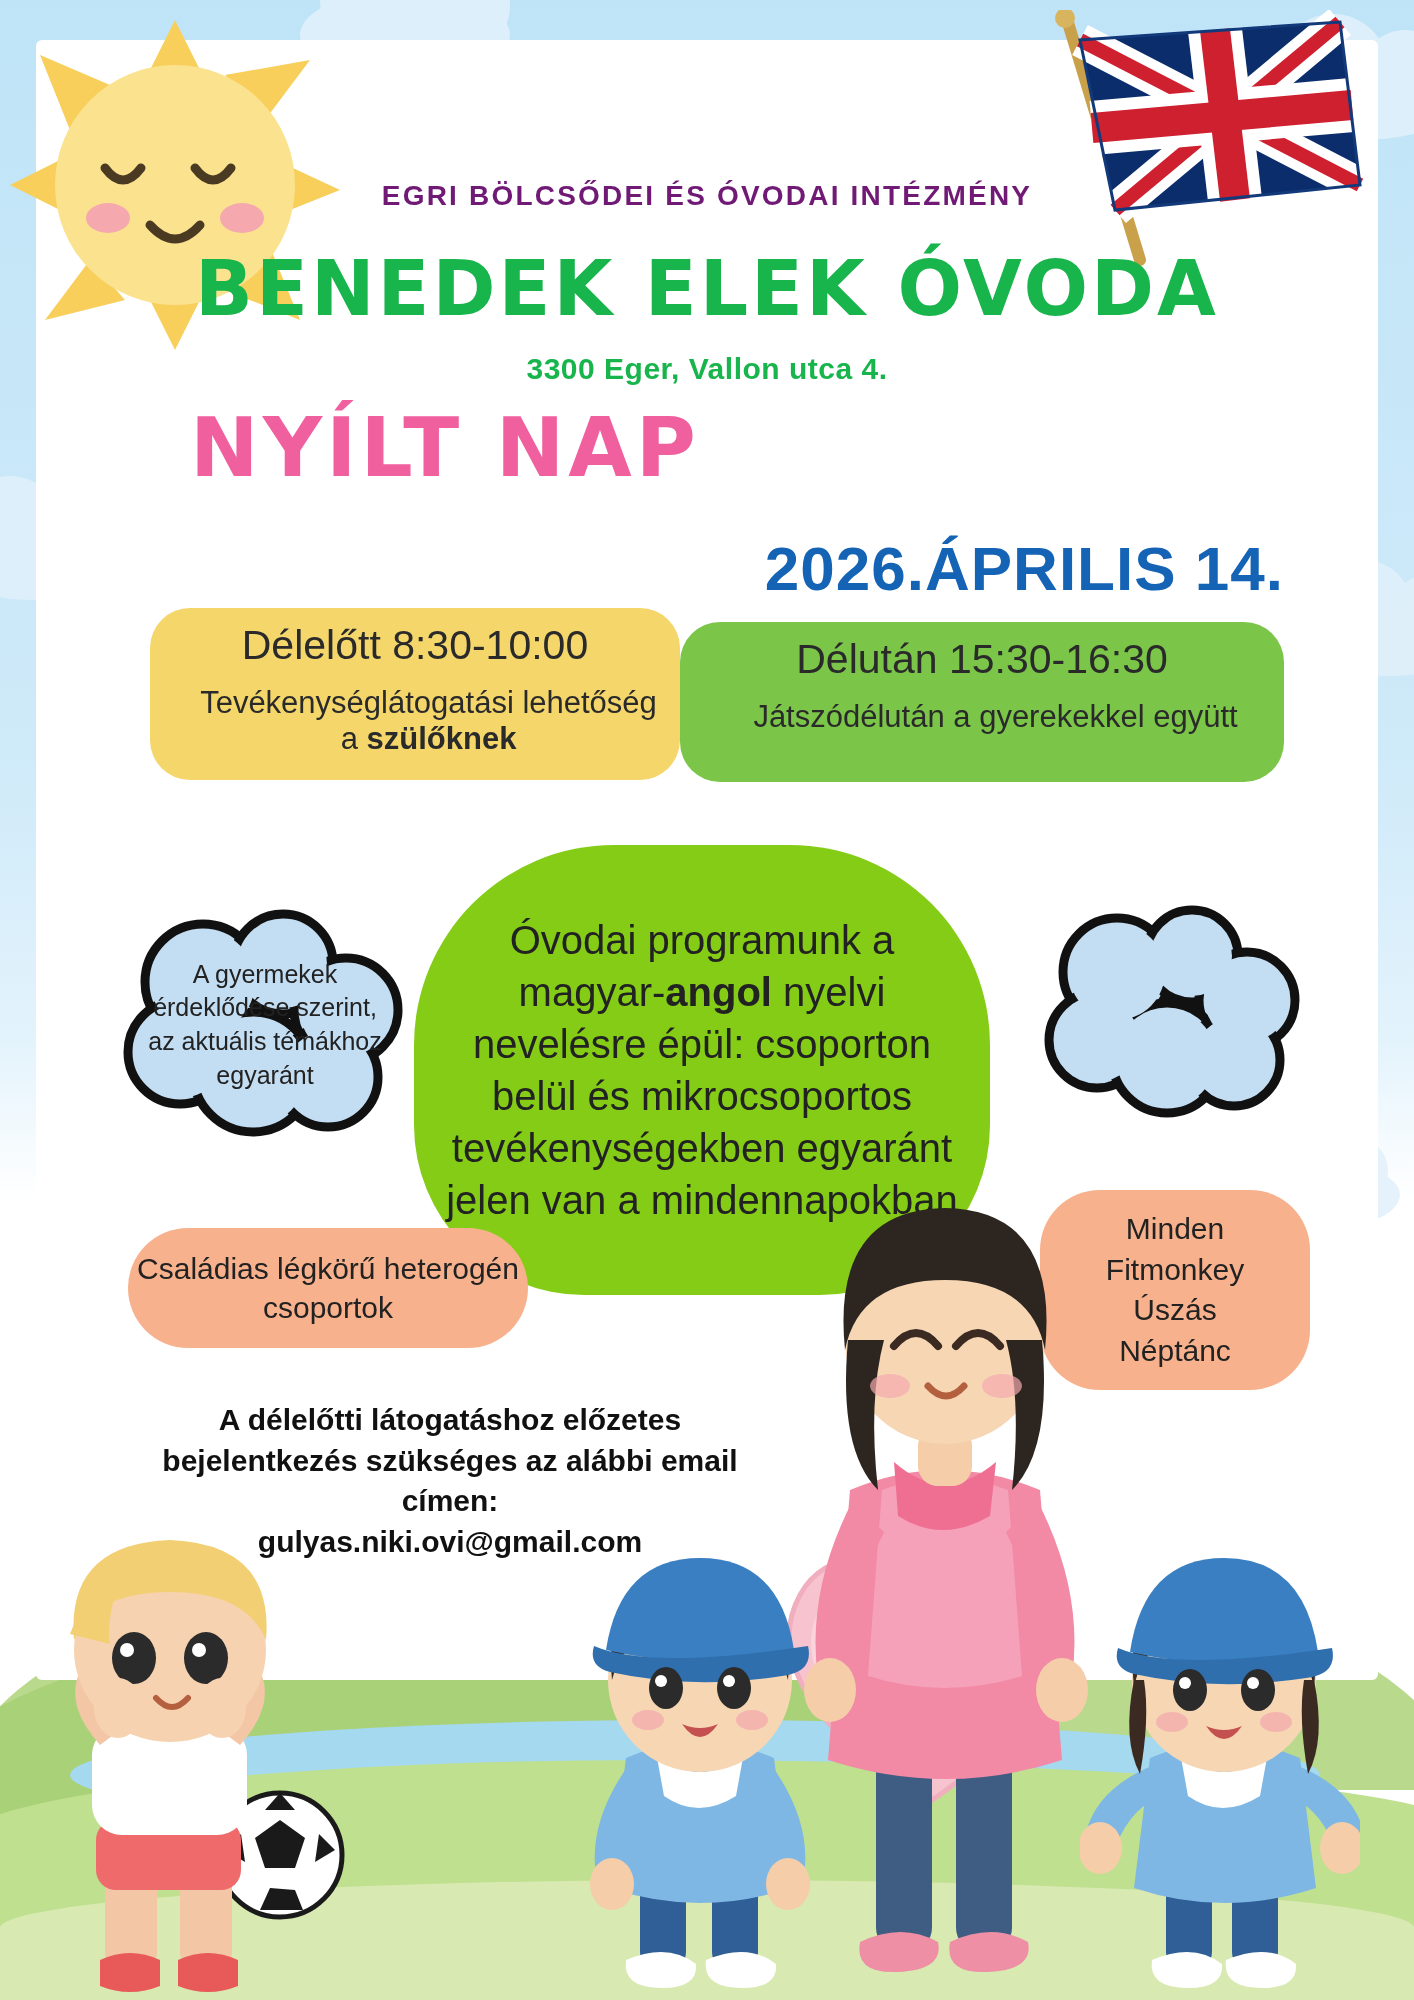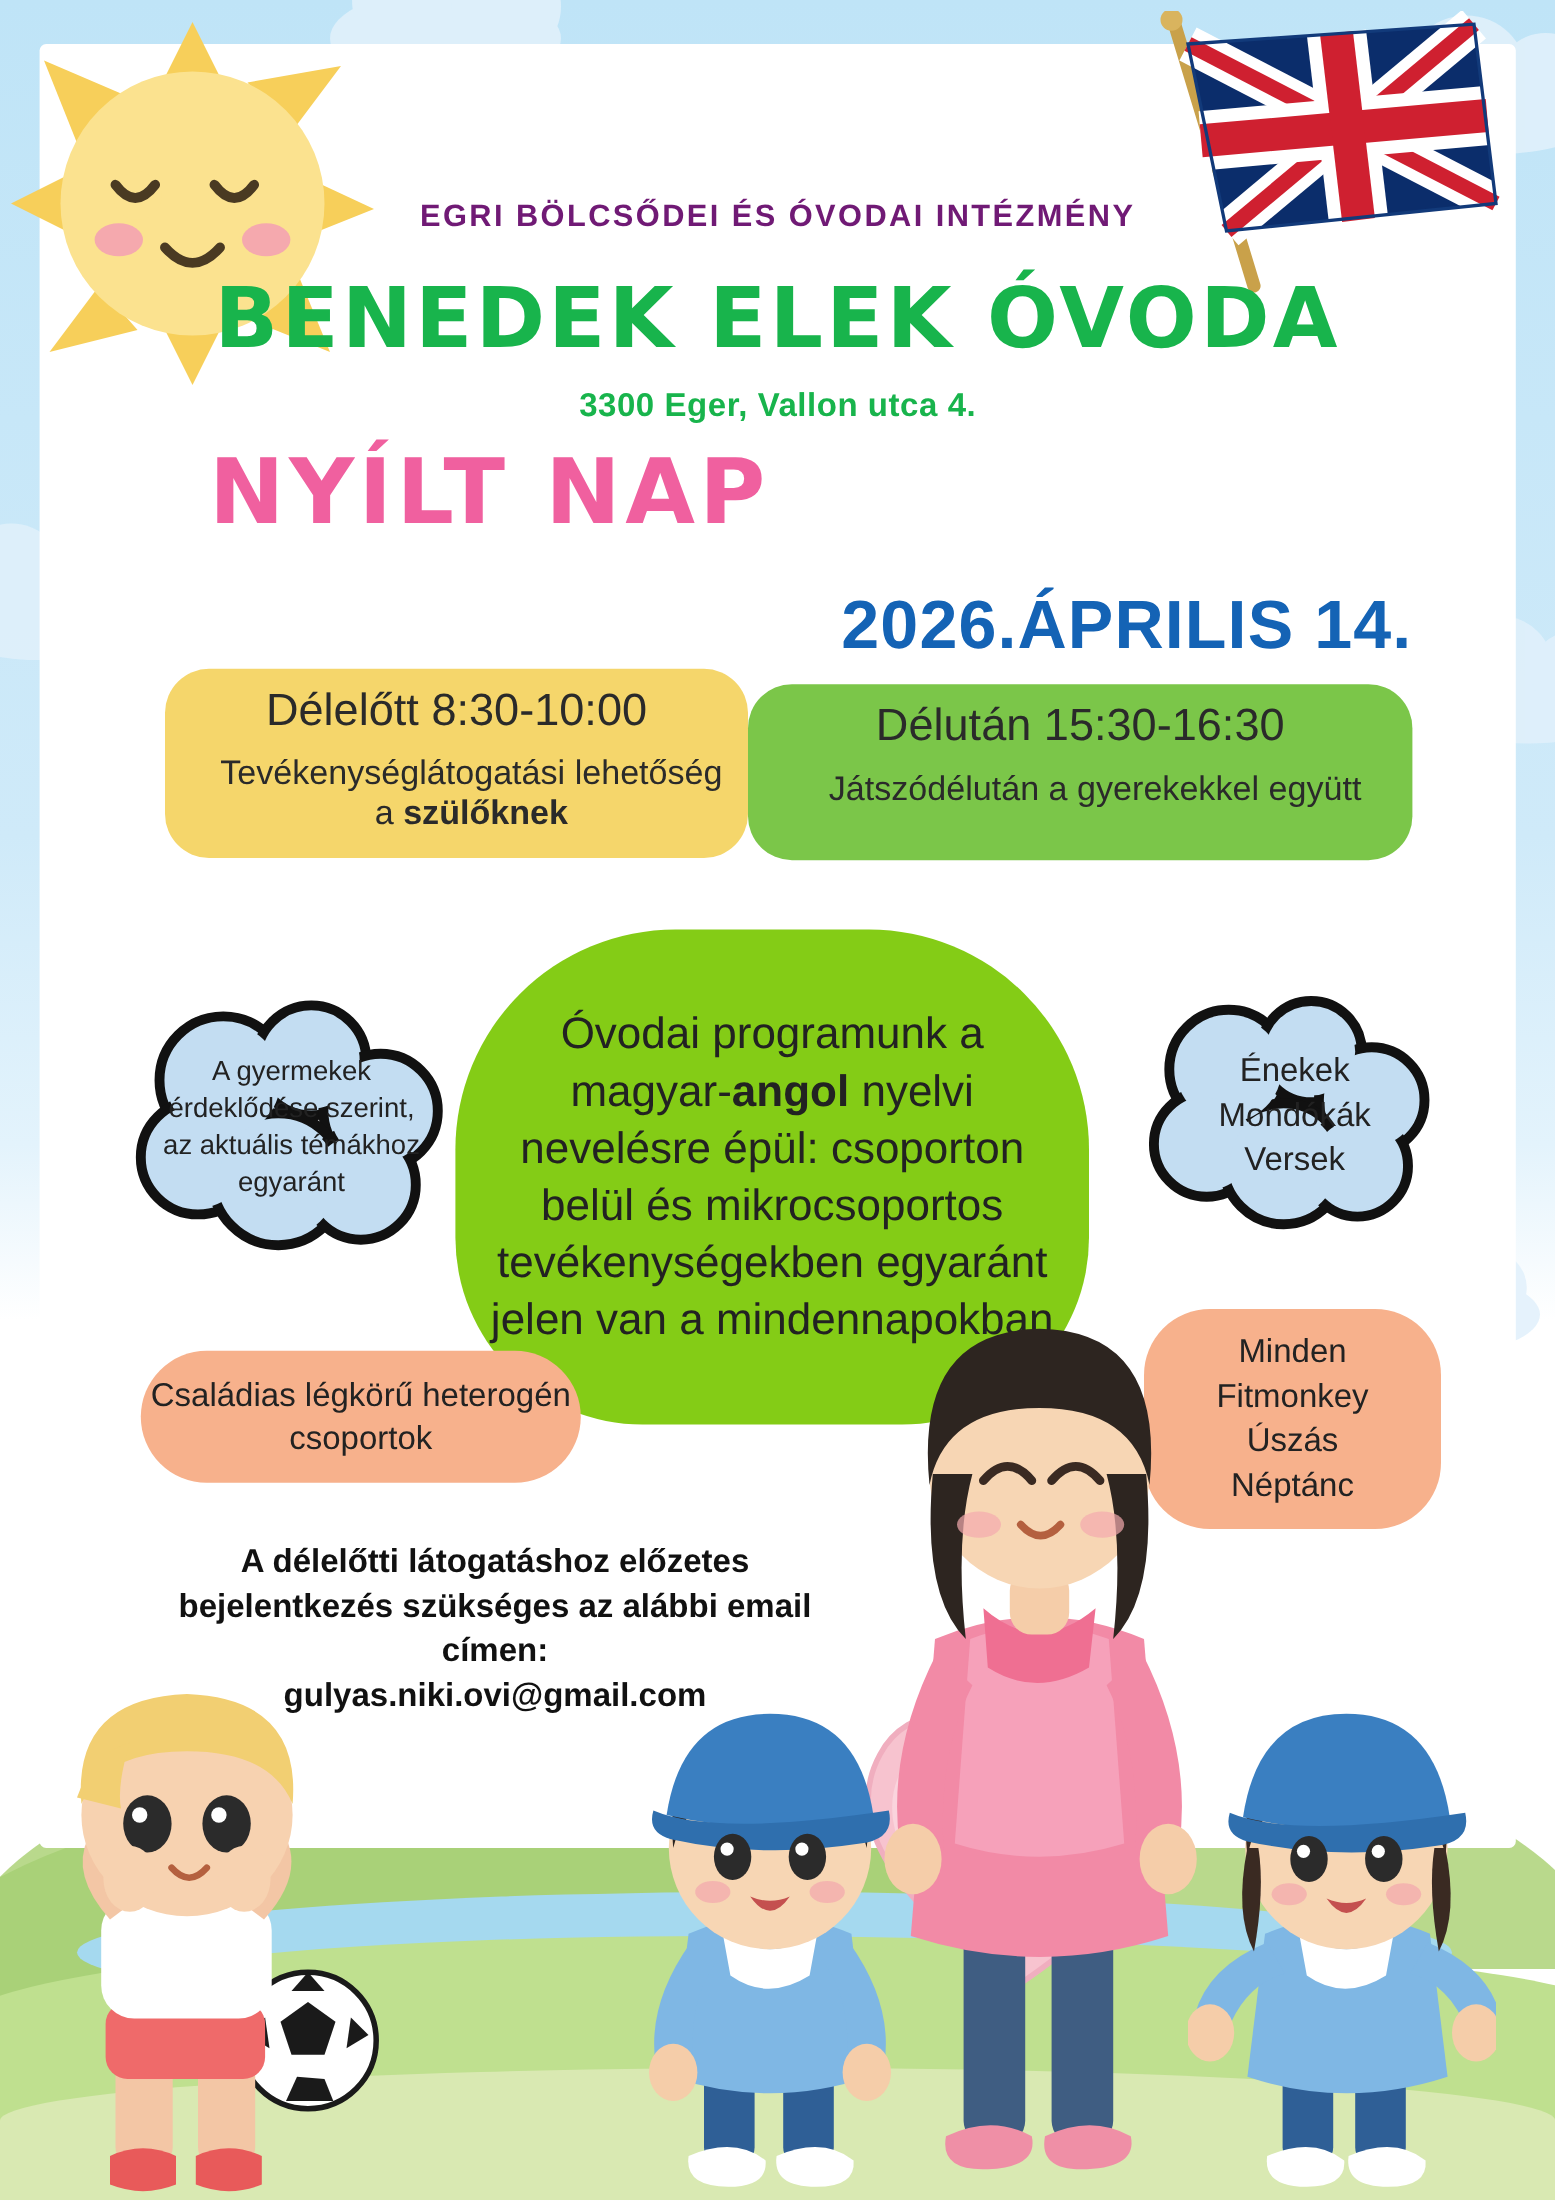--- a/index.html
+++ b/index.html
@@ -396,23 +396,20 @@
       <g fill="#c3ddf2">
         <circle cx="75" cy="72" r="48"></circle>
         <circle cx="150" cy="56" r="40"></circle>
         <circle cx="205" cy="100" r="42"></circle>
         <circle cx="55" cy="140" r="42"></circle>
         <circle cx="125" cy="158" r="49"></circle>
         <circle cx="192" cy="160" r="40"></circle>
       </g>
     </svg>
   </div>
-  <div class="thought-right-text" style="white-space: pre-line;">Énekek
-Mondókák
-Versek</div>
 
   <div class="pill-orange-left">Családias légkörű heterogén csoportok</div>
   <div class="pill-orange-right" style="white-space: pre-line;">Minden
 Fitmonkey
 Úszás
 Néptánc</div>
 
   <div class="email-note">
     <div>A délelőtti látogatáshoz előzetes bejelentkezés szükséges az alábbi email címen:</div>
     <div>gulyas.niki.ovi@gmail.com</div>

